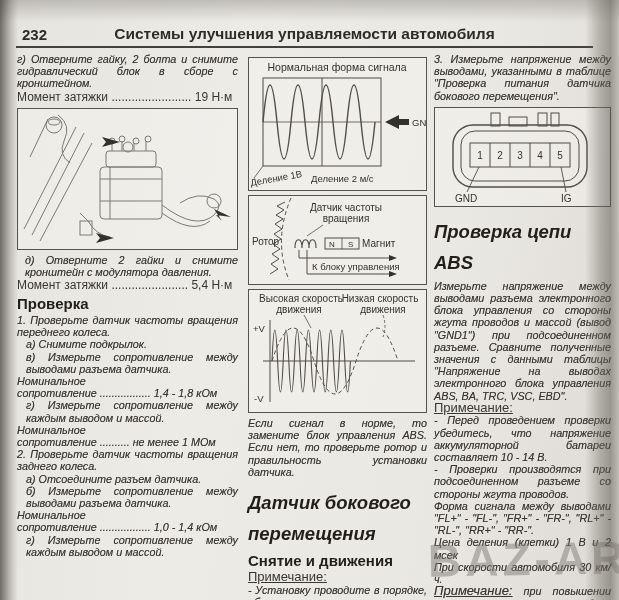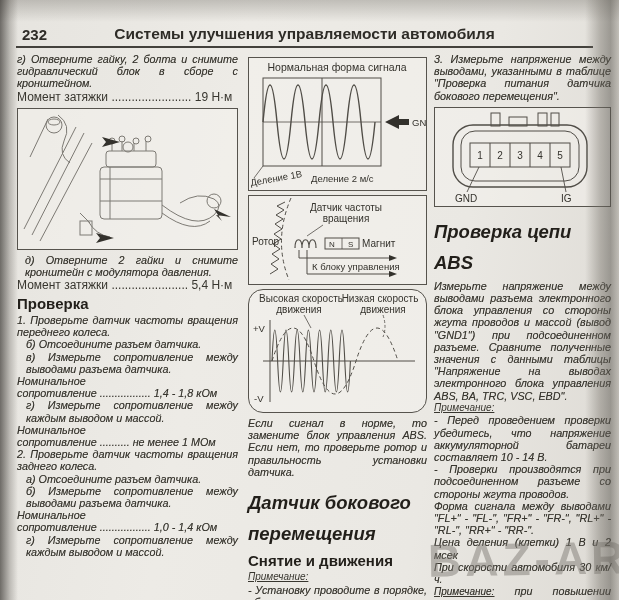--- a/index.html
+++ b/index.html
@@ -21,21 +21,21 @@
   
   .col{position:absolute;top:53px;}
   #col-left{left:17px;width:221px;}
   #col-mid{left:248px;width:179px;}
   #col-right{left:434px;width:177px;}
 
   .body, .ln{font-size:10.8px;line-height:12.2px;text-align:justify;text-shadow:0 0 .5px rgba(56,54,47,.55);font-style:italic;}
   .ln.ind{padding-left:9px;}
   .spec, .ln.spec{font-style:italic;text-align:left;}
   .note, .ln.note{font-style:italic;text-align:justify;}
-  .note-label{font-style:italic;text-decoration:underline;font-size:10px;line-height:12.6px;}
+  .note-label{text-decoration:underline;font-size:13px;line-height:12.6px;}
   .h2{font-weight:bold;font-size:18.5px;line-height:31px;color:#221f1a;white-space:pre-line;margin-top:9px;font-style:italic;}
   .h3{font-weight:bold;font-size:15px;line-height:17px;color:#221f1a;margin:3px 0 2px;}
   .torque{font-size:12px;line-height:13px;margin:1px 0 2px;}
   .figbox{border:1px solid #56534d;background:rgba(246,244,239,.45);margin:4px 0;}
   .caption{padding-left:8px;}
   svg text{font-family:"Liberation Sans",sans-serif;fill:#34322c;}
   .art{stroke:#7d7a74;fill:none;stroke-width:1;}
   .artd{stroke:#504d47;fill:none;}
   .wm{position:absolute;left:428px;top:532px;z-index:25;font-weight:bold;font-size:46px;letter-spacing:4px;
       color:rgba(128,124,117,.5);transform:rotate(-1deg);white-space:nowrap;pointer-events:none;}
@@ -85,21 +85,21 @@
     </div>
 
     <div class="body caption">д) Отверните 2 гайки и снимите кронштейн с модулятора давления.</div>
     <div class="torque">Момент затяжки ....................... 5,4 Н·м</div>
 
     <div class="h3">Проверка</div>
 
     <div>
 
     <div class="ln">1. Проверьте датчик частоты вращения переднего колеса.</div>
-        <div class="ln ind">б) Отсоедините разъем датчика.</div>
+        <div class="ln ind">а) Снимите подкрылок.</div>
         <div class="ln ind">в) Измерьте сопротивление между выводами разъема датчика.</div>
         <div class="ln spec">Номинальное</div>
         <div class="ln spec">сопротивление ................. 1,4 - 1,8 кОм</div>
         <div class="ln ind">г) Измерьте сопротивление между каждым выводом и массой.</div>
         <div class="ln spec">Номинальное</div>
         <div class="ln spec">сопротивление .......... не менее 1 МОм</div>
         <div class="ln">2. Проверьте датчик частоты вращения заднего колеса.</div>
         <div class="ln ind">а) Отсоедините разъем датчика.</div>
         <div class="ln ind">б) Измерьте сопротивление между выводами разъема датчика.</div>
         <div class="ln spec">Номинальное</div>
@@ -139,21 +139,21 @@
         <text x="80" y="51" font-size="8">N</text>
         <text x="99" y="51" font-size="8">S</text>
         <text x="113" y="51" font-size="10">Магнит</text>
         <path class="artd" stroke-width="1" d="M50,54 V62 H140 M58,54 V78 H140"></path>
         <polygon fill="#33312c" points="140,59 148,62 140,65"></polygon>
         <polygon fill="#33312c" points="140,75 148,78 140,81"></polygon>
         <text x="63" y="74" font-size="9.5">К блоку управления</text>
       </svg>
     </div>
 
-    <div class="figbox" style="height:122px;border-radius:15px;">
+    <div class="figbox" style="height:122px;">
       <svg width="177" height="122" viewBox="0 0 177 122">
         <text x="52" y="12" text-anchor="middle" font-size="10">Высокая скорость</text>
         <text x="50" y="23" text-anchor="middle" font-size="10">движения</text>
         <text x="131" y="12" text-anchor="middle" font-size="10">Низкая скорость</text>
         <text x="134" y="23" text-anchor="middle" font-size="10">движения</text>
         <line class="artd" x1="55" y1="25" x2="62" y2="38" stroke-width="0.8"></line>
         <path class="artd" stroke-width="0.8" stroke-dasharray="3,2" d="M134,25 q4,12 0,22"></path>
         <text x="4" y="42" font-size="9.5">+V</text>
         <text x="5" y="112" font-size="9.5">-V</text>
         <line class="artd" x1="21" y1="30" x2="21" y2="112" stroke-width="1"></line>

